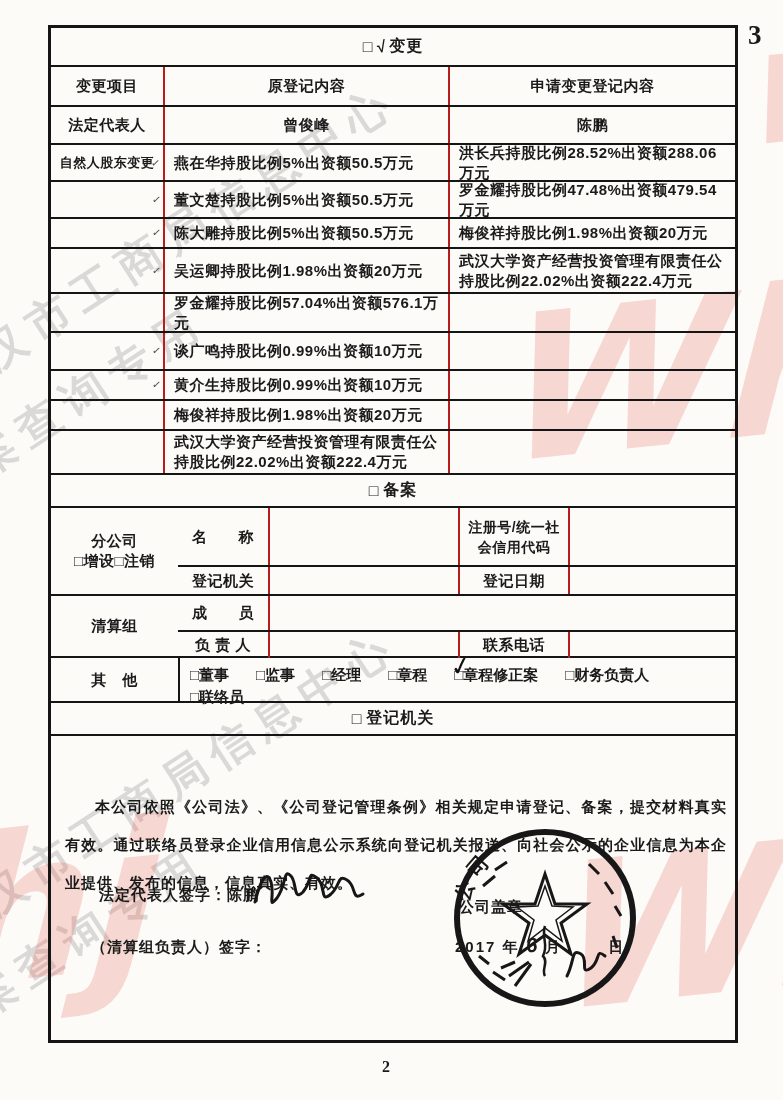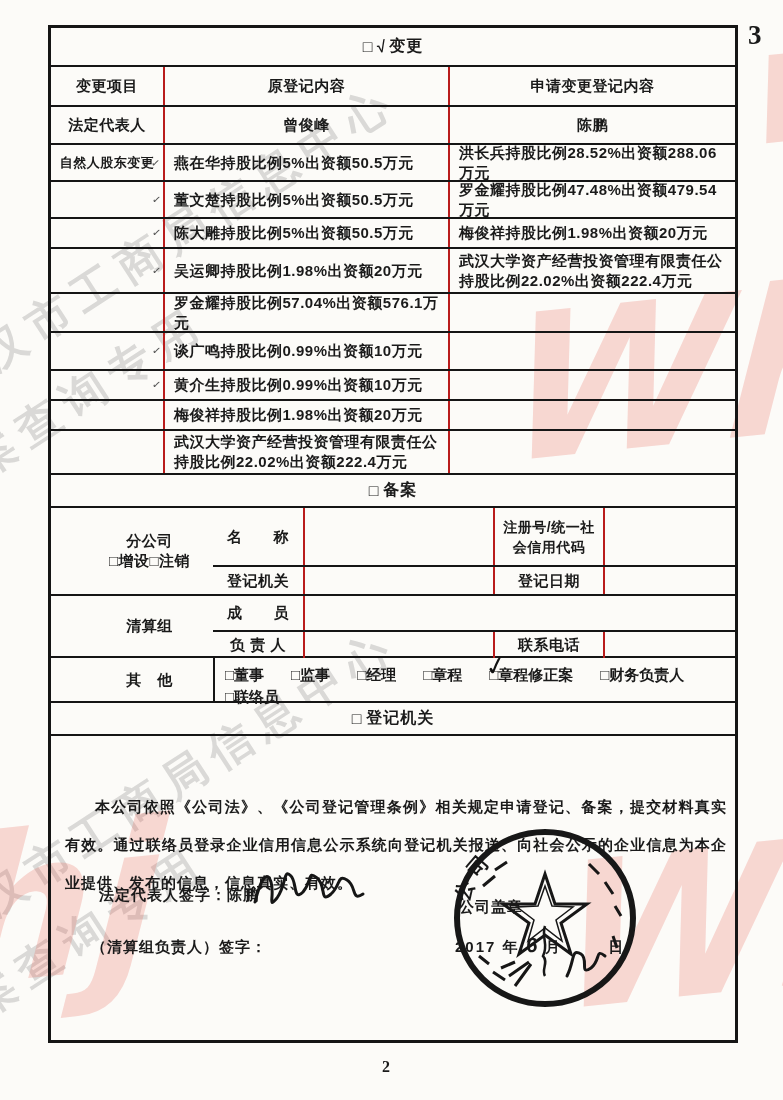--- a/index.html
+++ b/index.html
@@ -32,21 +32,21 @@
   .c{border-left:2px solid #b91c1c;box-sizing:border-box;display:flex;
      align-items:center;justify-content:center;text-align:center;
      position:relative;overflow:hidden;}
   .c.nb{border-left:none;}
   .c.left{justify-content:flex-start;text-align:left;padding:2px 9px;}
   .t{font-weight:bold;font-size:15px;letter-spacing:0.5px;line-height:20px;}
   .hdr{font-weight:bold;font-size:16px;letter-spacing:1px;}
   .w1{width:112px;flex:none;border-radius:9px;}
   .w2{width:285px;flex:none;}
   .w3{flex:1;}
-  .bA{width:127px;flex:none;margin-left:35px;}
+  .bA{width:127px;flex:none;}
   .bL{width:90px;flex:none;}
   .bB{width:190px;flex:none;}
   .bL2{width:110px;flex:none;}
   .stack{flex:1;display:flex;flex-direction:column;}
   .stack .srow{display:flex;flex:none;border-top:2px solid #151515;box-sizing:border-box;}
   .stack .srow.first{border-top:none;}
   .tick{
     position:absolute;right:2px;top:50%;transform:translateY(-50%) rotate(8deg);
     font-size:11px;color:#555;font-weight:bold;
   }

